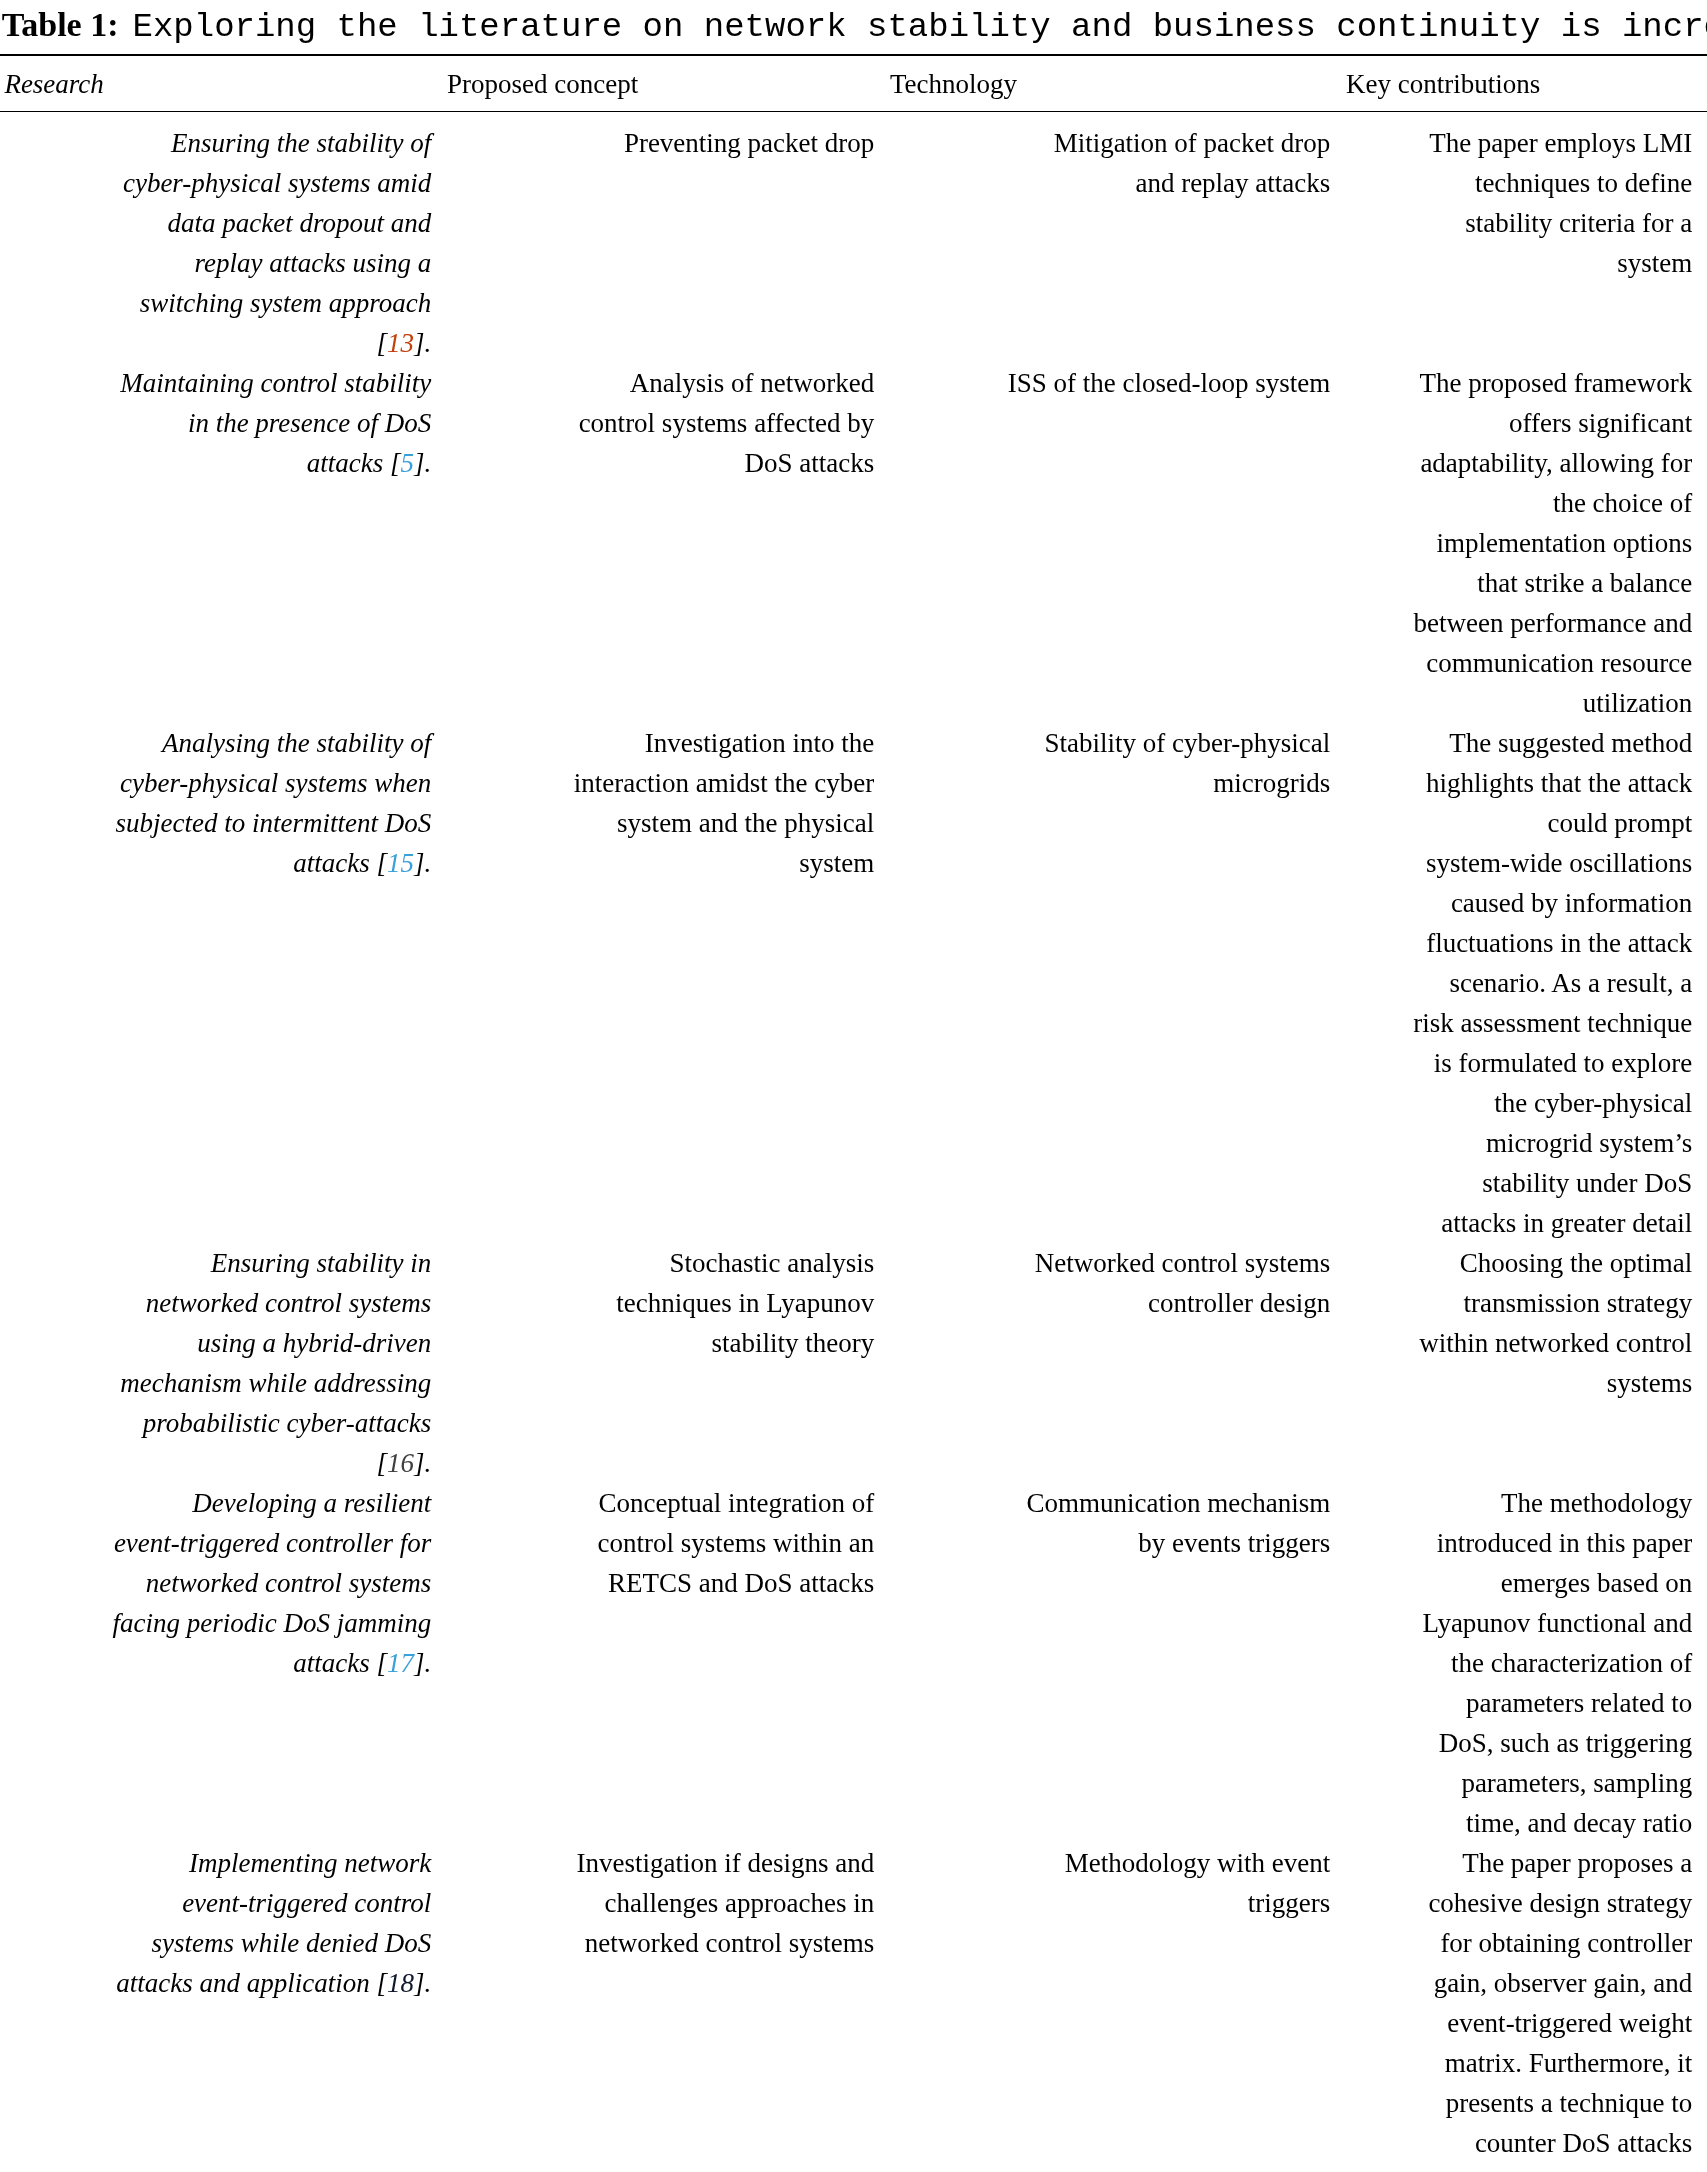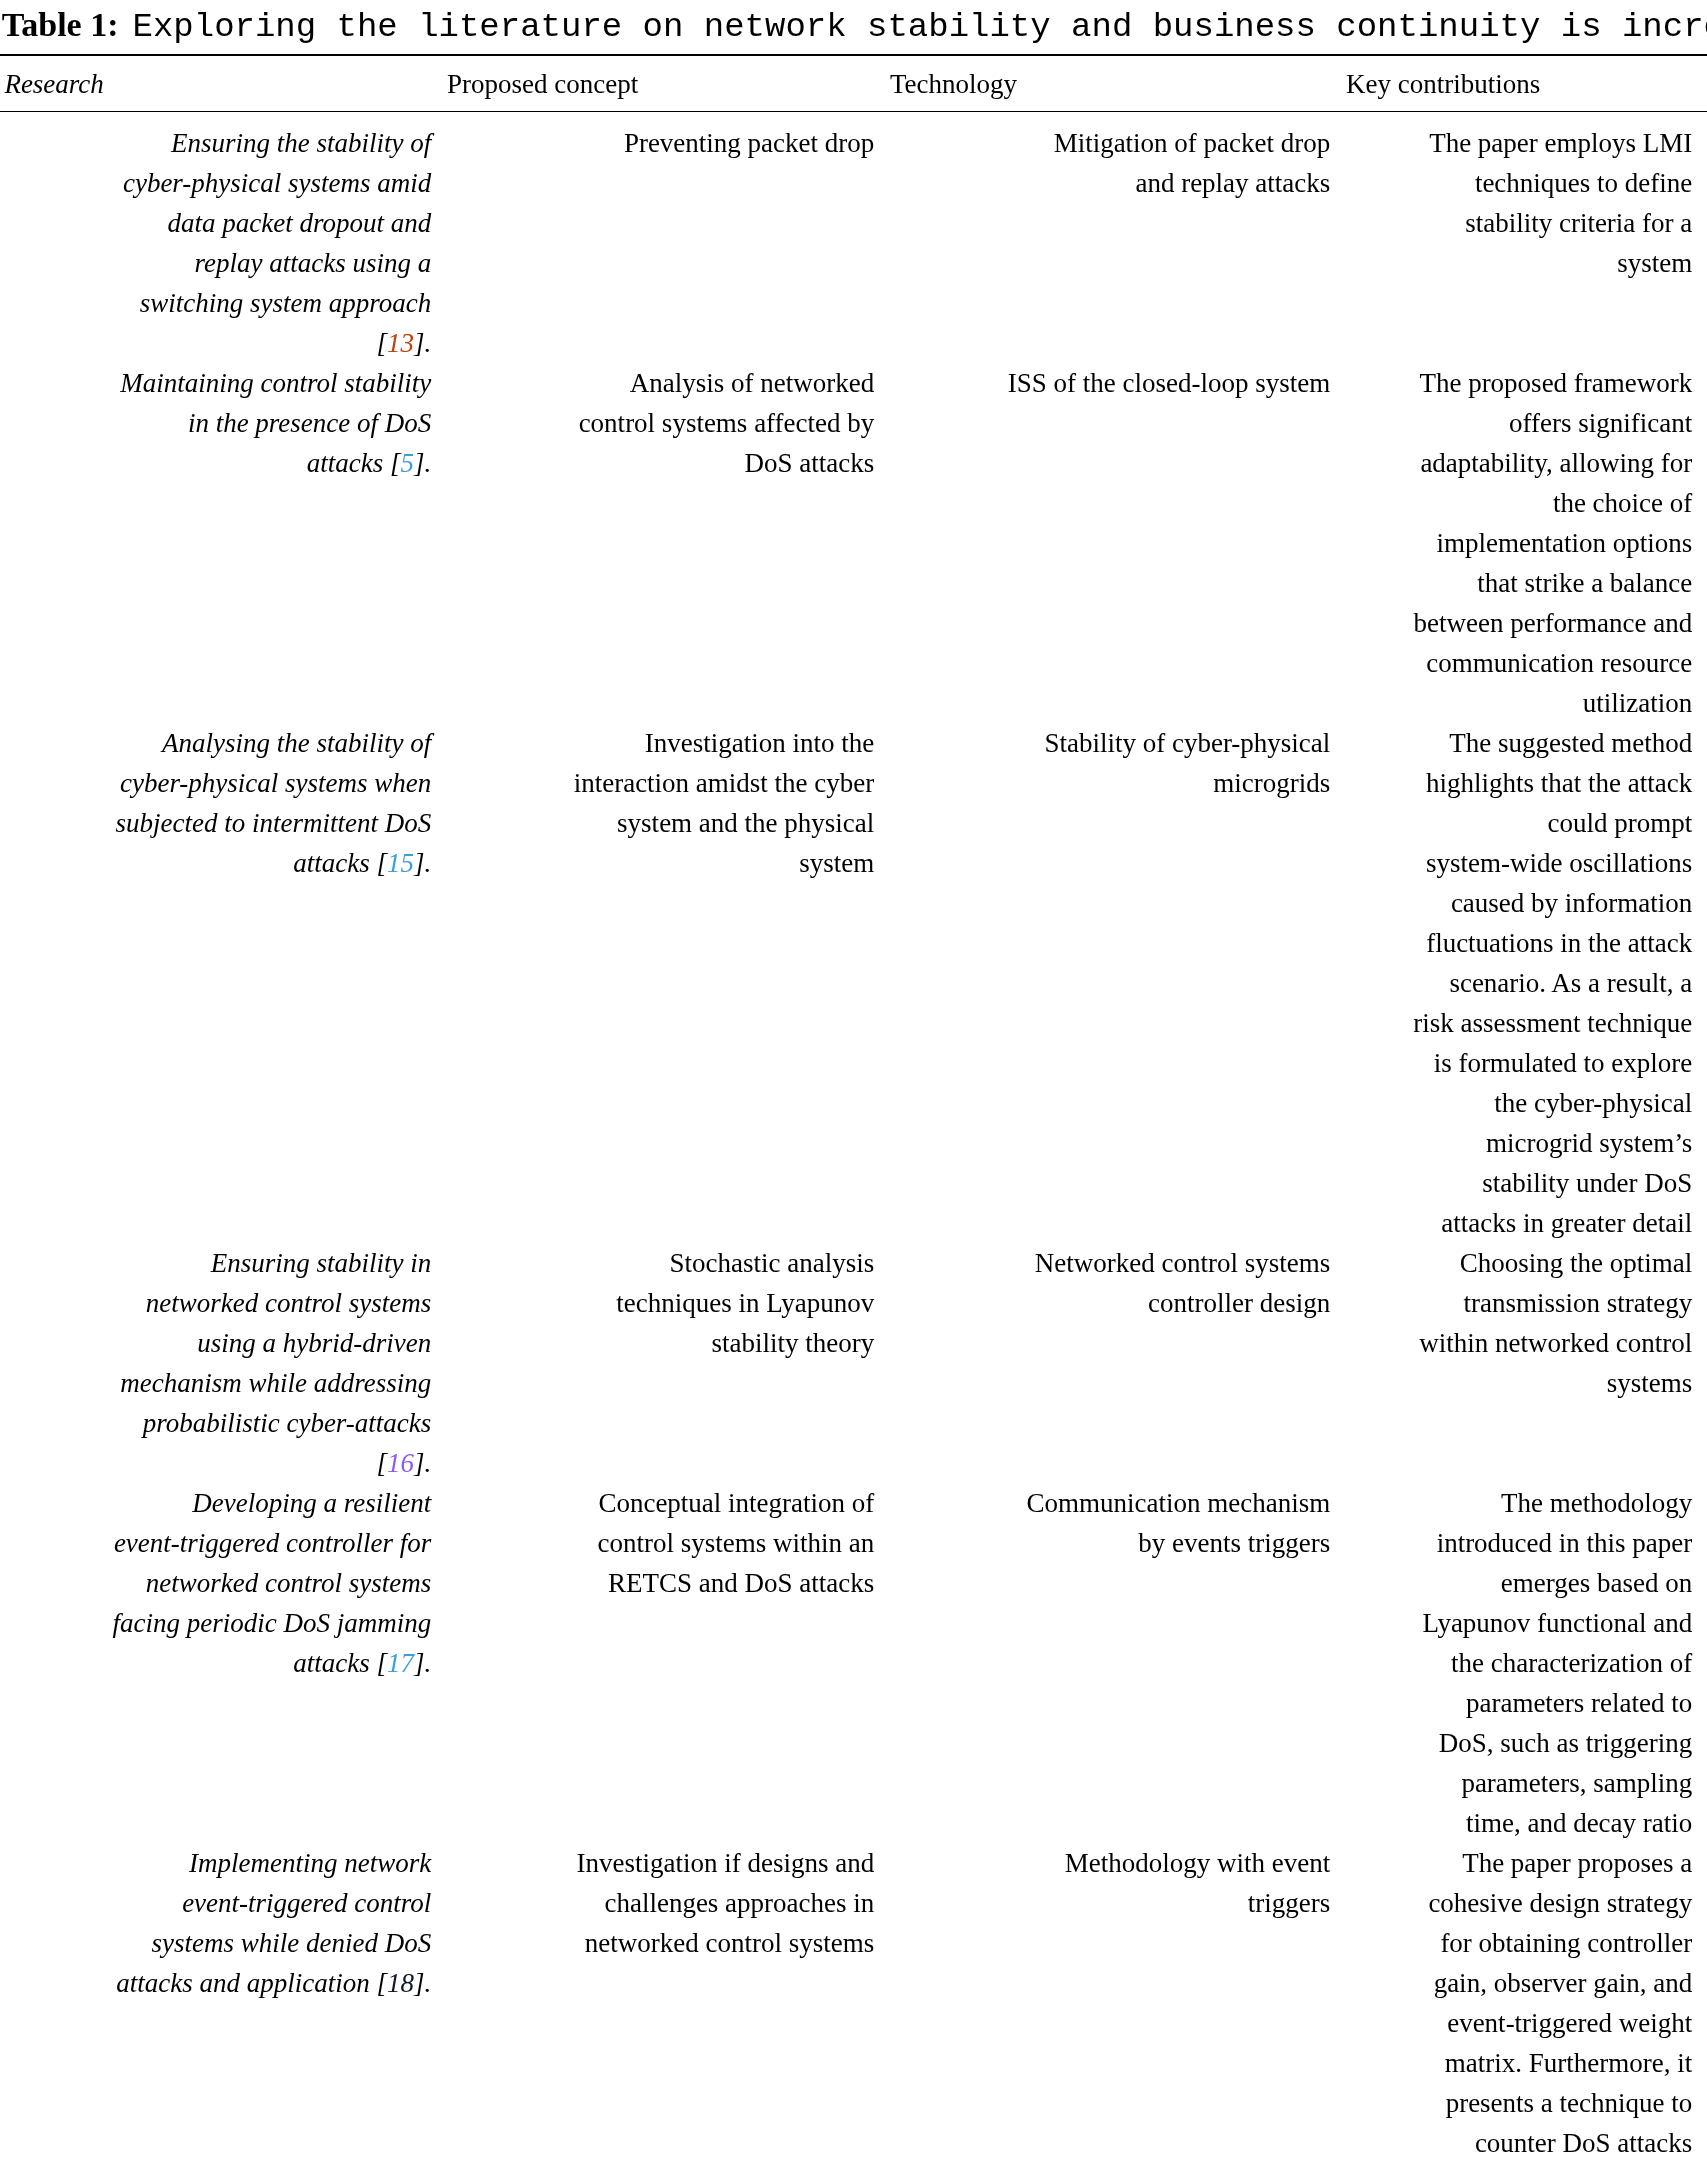--- a/index.html
+++ b/index.html
@@ -127,21 +127,21 @@
 microgrid system’s
 stability under DoS
 attacks in greater detail</span></td>
     </tr>
     <tr>
       <td class="c1"><span class="cell-text">Ensuring stability in
 networked control systems
 using a hybrid-driven
 mechanism while addressing
 probabilistic cyber-attacks
-[</span><a href="#" class="cite" style="color: #8b5cf6;">16</a><span class="cell-text">].</span></td>
+[</span><a href="#" class="cite" style="color: #404040;">16</a><span class="cell-text">].</span></td>
       <td><span class="cell-text">Stochastic analysis
 techniques in Lyapunov
 stability theory</span></td>
       <td><span class="cell-text">Networked control systems
 controller design</span></td>
       <td><span class="cell-text">Choosing the optimal
 transmission strategy
 within networked control
 systems</span></td>
     </tr>

